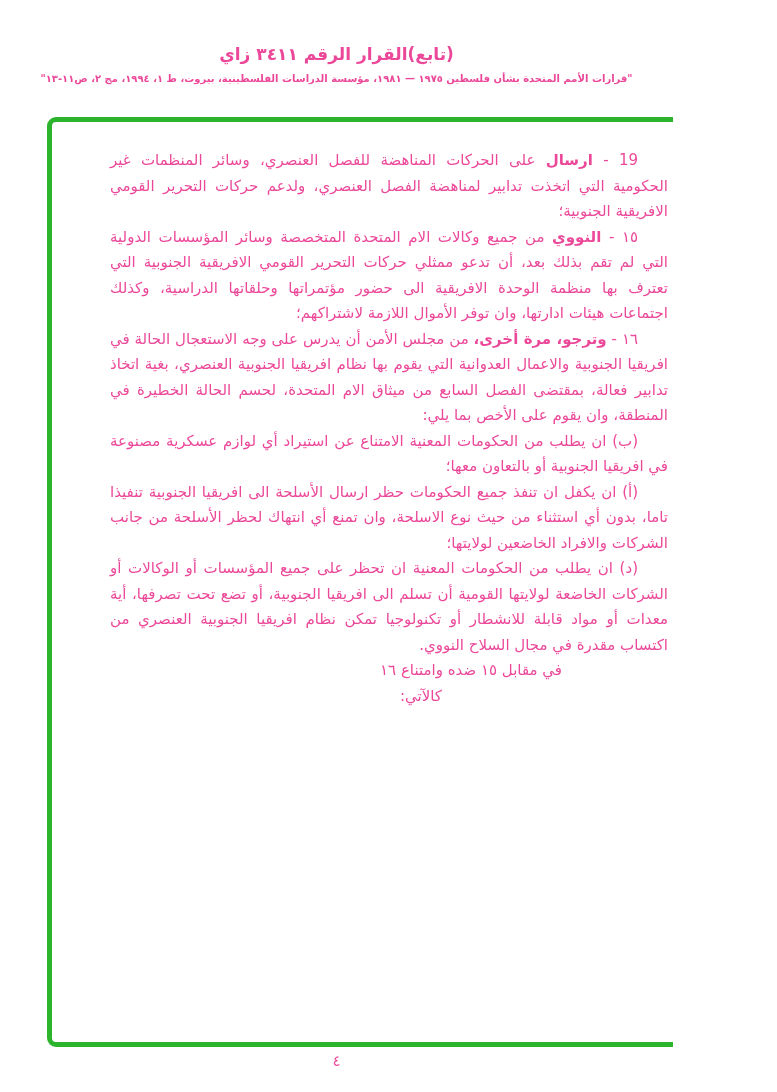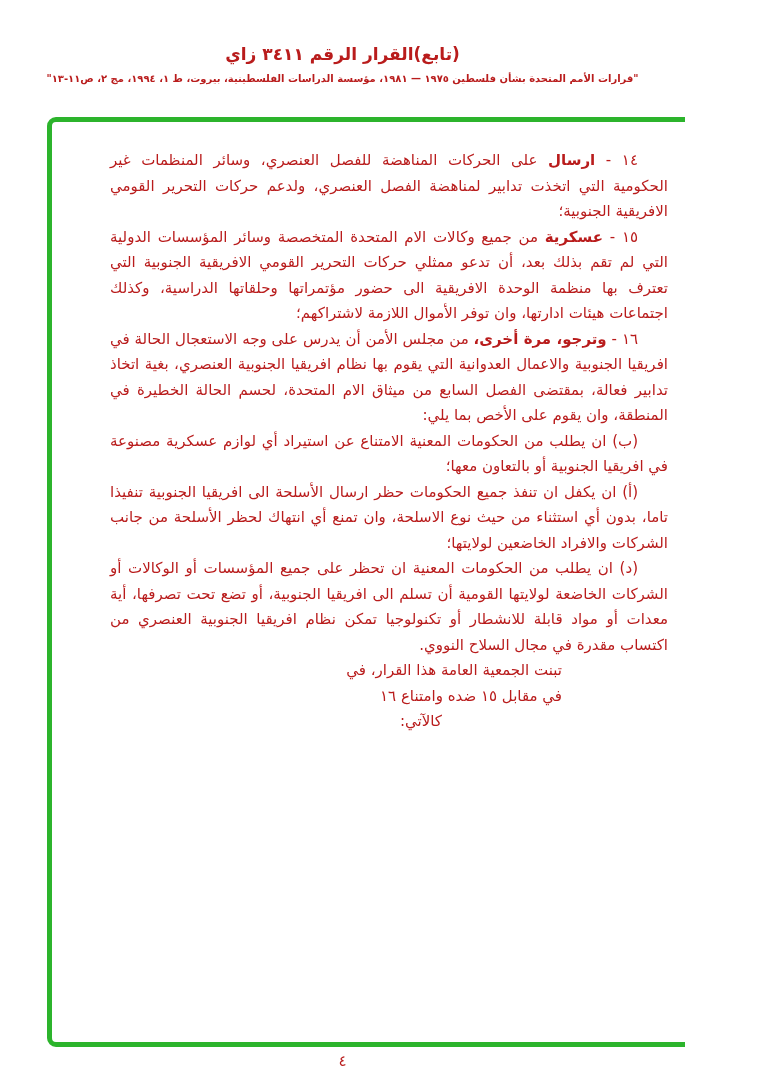--- a/index.html
+++ b/index.html
@@ -2,23 +2,22 @@
 <html lang="ar"><head>
 <meta charset="utf-8">
 <style>
   html, body { margin: 0; padding: 0; background: #ffffff; }
   .page {
     position: relative;
     width: 673px;
     height: 1092px;
     background: #ffffff;
     font-family: "DejaVu Sans", sans-serif;
-    color: #b91c1c;
+    color: #ec4899;
     overflow: hidden;
-    padding-left: 12px;
   }
   .header {
     position: absolute;
     top: 44px;
     left: 0;
     right: 0;
     text-align: center;
     direction: rtl;
   }
   .doc-title {
@@ -84,35 +83,34 @@
 <div class="page">
 
   <div class="header">
     <div class="doc-title">(تابع)القرار الرقم ٣٤١١ زاي</div>
     <div class="doc-citation">"قرارات الأمم المتحدة بشأن فلسطين ١٩٧٥ — ١٩٨١، مؤسسة الدراسات الفلسطينية، بيروت، ط ١، ١٩٩٤، مج ٢، ص١١-١٣"</div>
   </div>
 
   <div class="frame" style="border-color: rgb(44, 180, 44);">
     <div class="text-block">
 
-      <p><span>١٤ - </span><span class="para-lead">ارسال</span><span> على الحركات المناهضة للفصل العنصري، وسائر المنظمات غير الحكومية التي اتخذت تدابير لمناهضة الفصل العنصري، ولدعم حركات التحرير القومي الافريقية الجنوبية؛</span></p>
+      <p><span>19 - </span><span class="para-lead">ارسال</span><span> على الحركات المناهضة للفصل العنصري، وسائر المنظمات غير الحكومية التي اتخذت تدابير لمناهضة الفصل العنصري، ولدعم حركات التحرير القومي الافريقية الجنوبية؛</span></p>
 
-      <p><span>١٥ - </span><span class="para-lead">عسكرية</span><span> من جميع وكالات الام المتحدة المتخصصة وسائر المؤسسات الدولية التي لم تقم بذلك بعد، أن تدعو ممثلي حركات التحرير القومي الافريقية الجنوبية التي تعترف بها منظمة الوحدة الافريقية الى حضور مؤتمراتها وحلقاتها الدراسية، وكذلك اجتماعات هيئات ادارتها، وان توفر الأموال اللازمة لاشتراكهم؛</span></p>
+      <p><span>١٥ - </span><span class="para-lead">النووي</span><span> من جميع وكالات الام المتحدة المتخصصة وسائر المؤسسات الدولية التي لم تقم بذلك بعد، أن تدعو ممثلي حركات التحرير القومي الافريقية الجنوبية التي تعترف بها منظمة الوحدة الافريقية الى حضور مؤتمراتها وحلقاتها الدراسية، وكذلك اجتماعات هيئات ادارتها، وان توفر الأموال اللازمة لاشتراكهم؛</span></p>
 
       <p><span>١٦ - </span><span class="para-lead">وترجو، مرة أخرى،</span><span> من مجلس الأمن أن يدرس على وجه الاستعجال الحالة في افريقيا الجنوبية والاعمال العدوانية التي يقوم بها نظام افريقيا الجنوبية العنصري، بغية اتخاذ تدابير فعالة، بمقتضى الفصل السابع من ميثاق الام المتحدة، لحسم الحالة الخطيرة في المنطقة، وان يقوم على الأخص بما يلي:</span></p>
 
       <p><span>(ب) </span><span class="para-lead"></span><span>ان يطلب من الحكومات المعنية الامتناع عن استيراد أي لوازم عسكرية مصنوعة في افريقيا الجنوبية أو بالتعاون معها؛</span></p>
 
       <p><span>(أ) </span><span class="para-lead"></span><span>ان يكفل ان تنفذ جميع الحكومات حظر ارسال الأسلحة الى افريقيا الجنوبية تنفيذا تاما، بدون أي استثناء من حيث نوع الاسلحة، وان تمنع أي انتهاك لحظر الأسلحة من جانب الشركات والافراد الخاضعين لولايتها؛</span></p>
 
 
       <p><span>(د) </span><span class="para-lead"></span><span>ان يطلب من الحكومات المعنية ان تحظر على جميع المؤسسات أو الوكالات أو الشركات الخاضعة لولايتها القومية أن تسلم الى افريقيا الجنوبية، أو تضع تحت تصرفها، أية معدات أو مواد قابلة للانشطار أو تكنولوجيا تمكن نظام افريقيا الجنوبية العنصري من اكتساب مقدرة في مجال السلاح النووي.</span></p>
 
       <div class="closing">
-        <div class="closing-line">تبنت الجمعية العامة هذا القرار، في</div>
         <div class="closing-line">في مقابل ١٥ ضده وامتناع ١٦</div>
         <div class="closing-line last">كالآتي:</div>
       </div>
 
     </div>
   </div>
 
   <div class="page-number">٤</div>
 
 </div>

